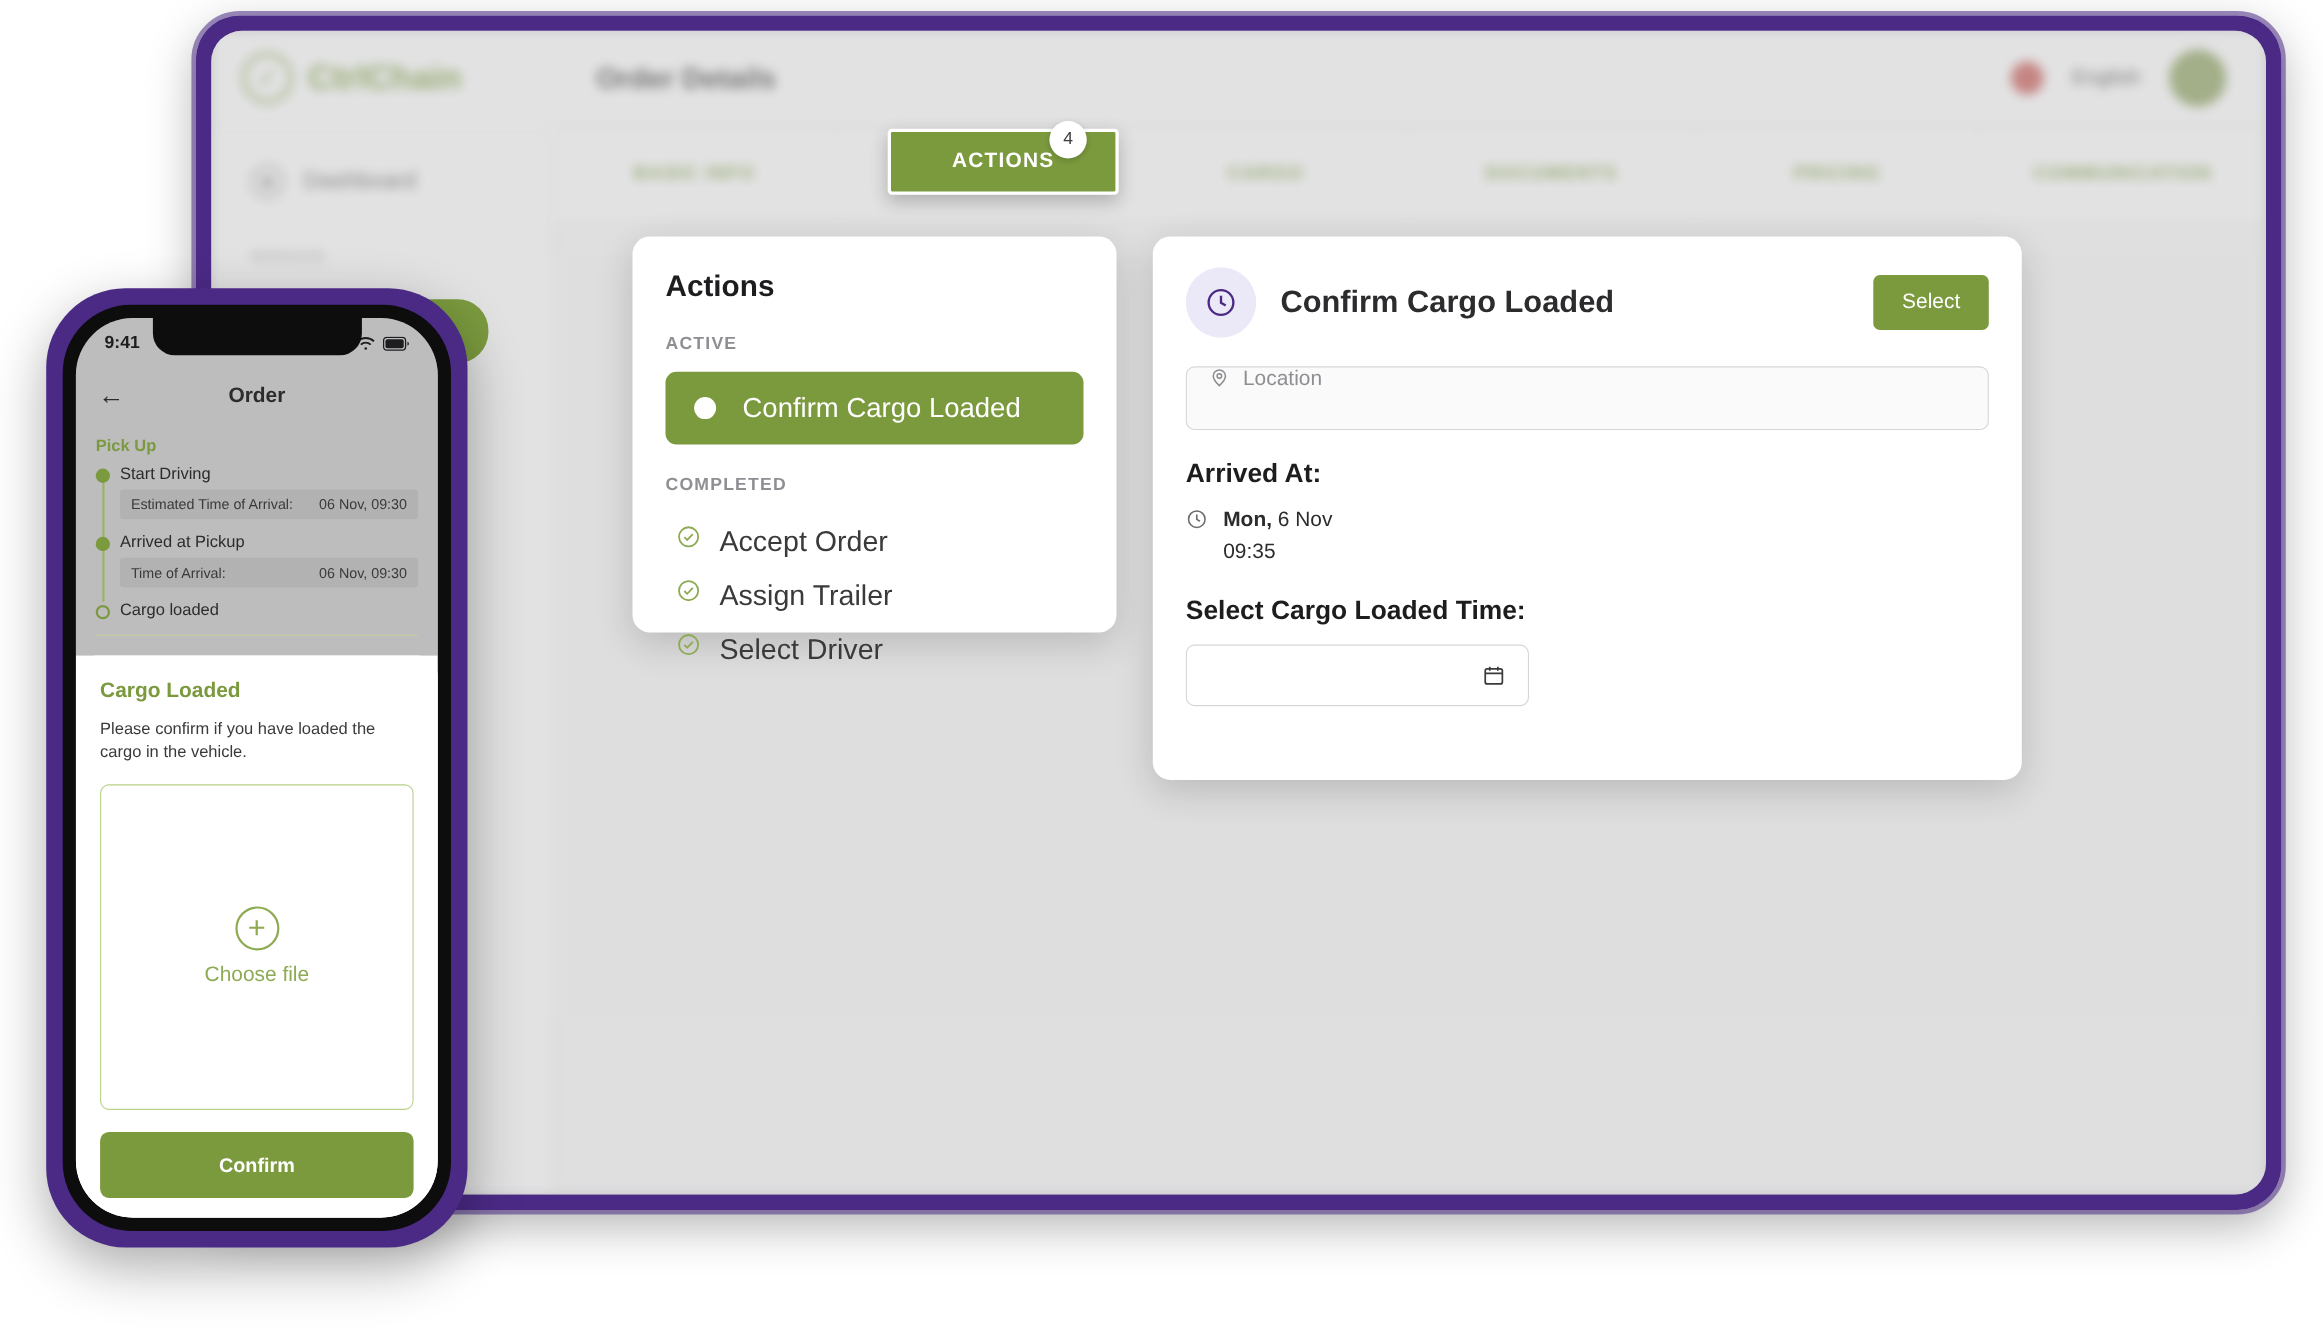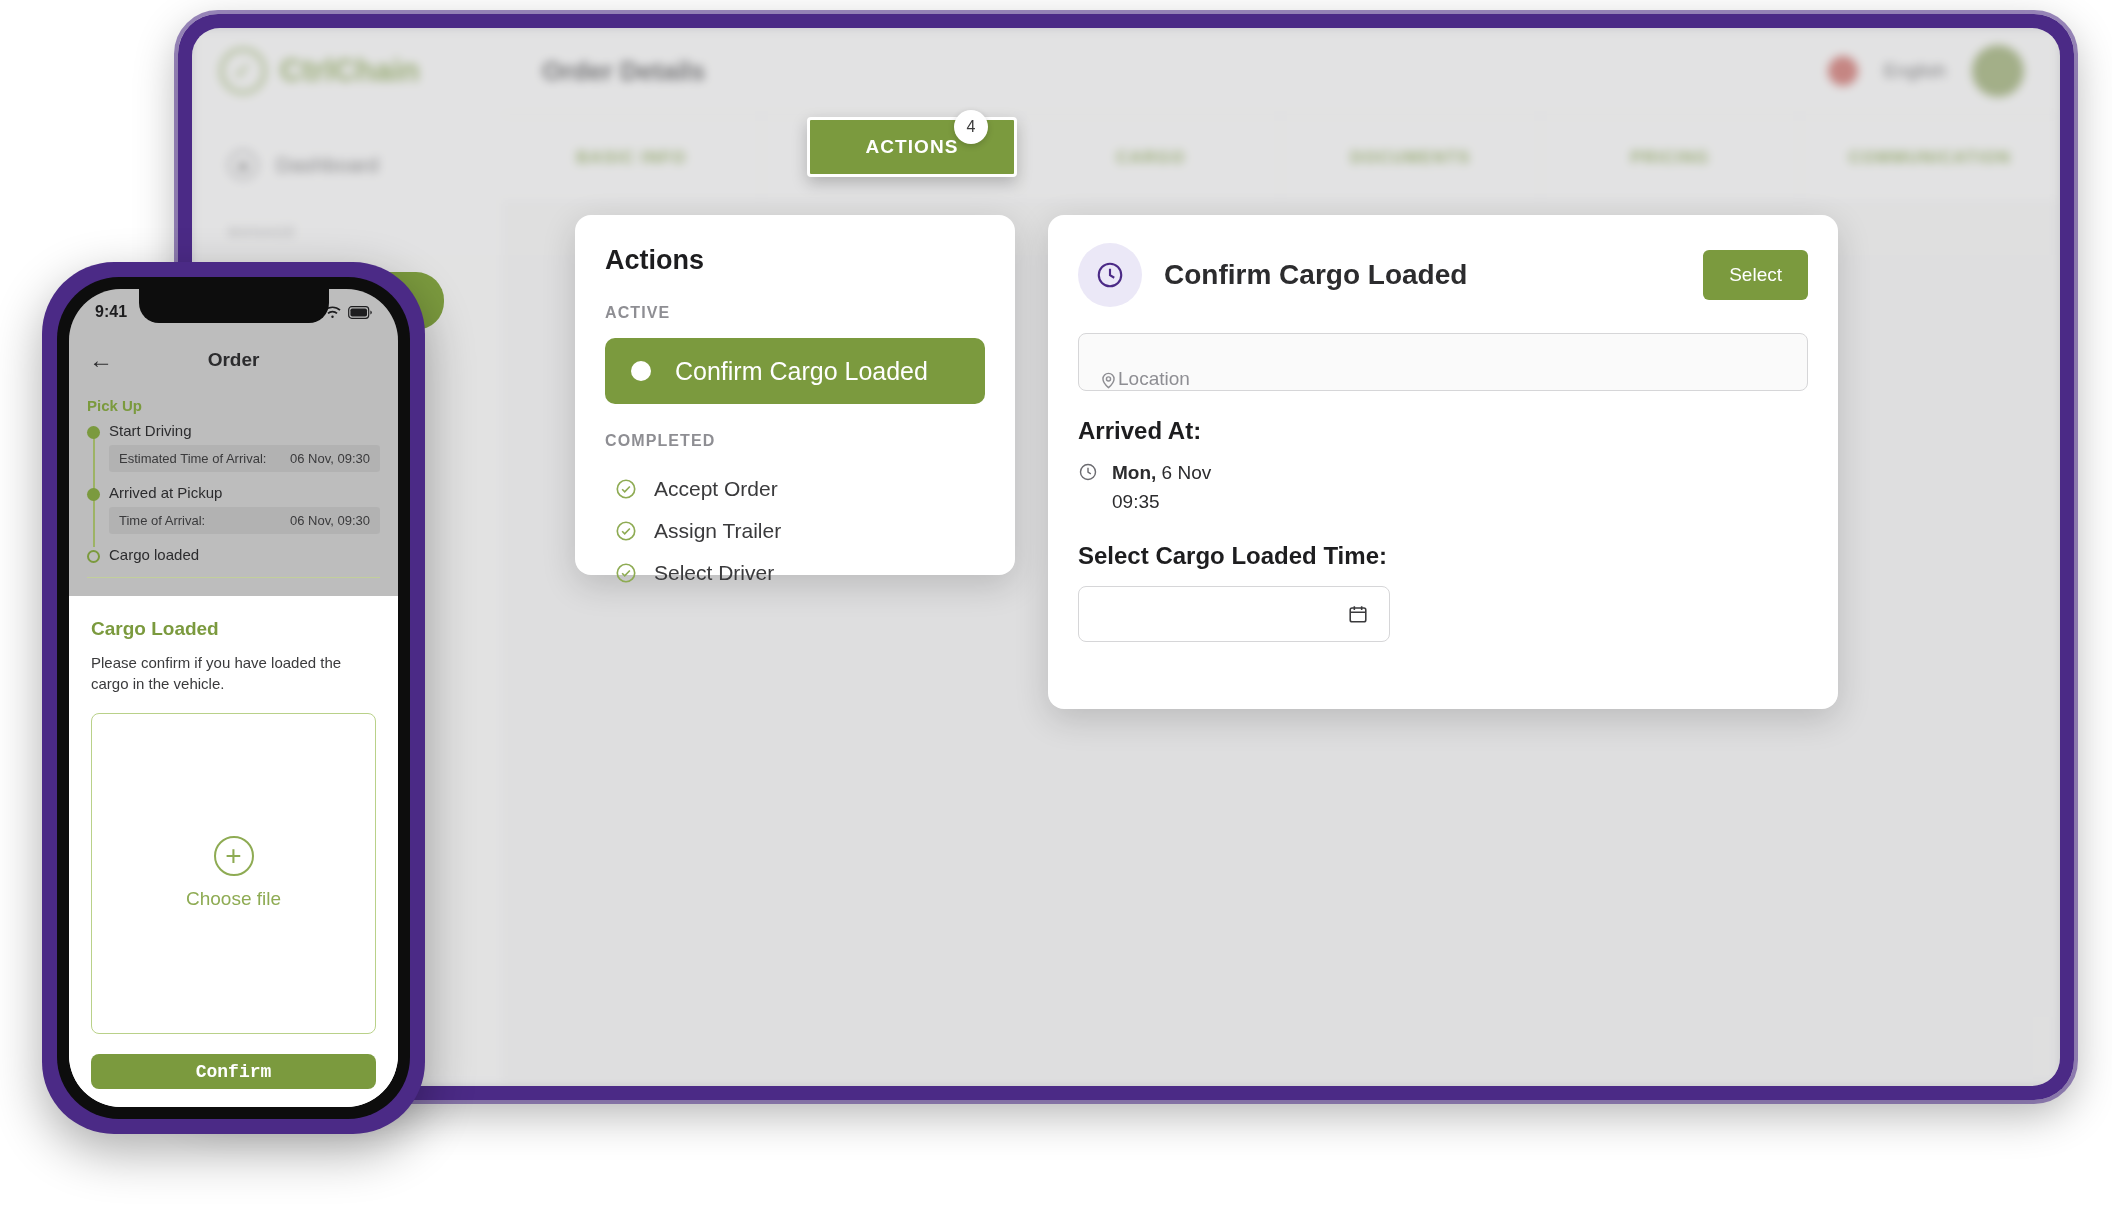--- a/index.html
+++ b/index.html
@@ -168,23 +168,23 @@
     border-radius: 10px;
     display: flex; align-items: center; gap: 24px;
     padding: 0 26px;
     cursor: pointer;
   }
   .active-dot { width: 20px; height: 20px; border-radius: 50%; background: #ffffff; flex: none; }
   .active-action-label { color: #ffffff; font-size: 25px; }
 
   .completed-list { margin-top: 18px; }
   .completed-item {
-    display: flex; align-items: center; gap: 17px;
+    display: flex; align-items: flex-start; gap: 17px;
     padding: 9px 0 9px 10px;
-    font-size: 21px; color: #3a3a3c;
+    font-size: 26px; color: #3a3a3c;
   }
   .check-ic { width: 22px; height: 22px; flex: none; }
 
   
   .detail-card {
     position: absolute;
     left: 856px; top: 187px;
     width: 790px; height: 494px;
     background: #ffffff;
     border-radius: 16px;
@@ -207,21 +207,21 @@
     font-family: "Liberation Sans", sans-serif;
     cursor: pointer;
   }
 
   .location-field {
     margin-top: 26px;
     height: 58px;
     border: 1px solid #d6d6d8;
     border-radius: 8px;
     background: #fafafa;
-    display: flex; align-items: flex-end; 
+    display: flex; align-items: flex-start; gap: 12px;
     padding: 0 20px;
     cursor: text;
   }
   .location-ph { color: #8e8e93; font-size: 19px; }
 
   .sub-head { margin-top: 26px; font-size: 24px; font-weight: bold; color: #1d1d1f; }
   .arrived-row { display: flex; gap: 14px; margin-top: 14px; }
   .arrived-lines { font-size: 19px; color: #2c2c2e; line-height: 1.5; }
   .arrived-lines b { font-weight: bold; }
 
@@ -342,25 +342,25 @@
   }
   .plus-circle {
     width: 40px; height: 40px; border-radius: 50%;
     border: 2px solid #8eab53; color: #8eab53;
     display: flex; align-items: center; justify-content: center;
     font-size: 28px; line-height: 1; font-weight: 300;
   }
   .choose-file { margin-top: 12px; color: #8eab53; font-size: 19px; }
   .confirm-btn {
     margin-top: 20px;
-    height: 35px; width: 100%;
+    height: 60px; width: 100%;
     background: #7b9a3e; color: #ffffff;
     border: none; border-radius: 8px;
     font-size: 18px; font-weight: bold;
-    font-family: Liberation Mono, monospace;
+    font-family: Liberation Sans, sans-serif;
     cursor: pointer;
   }
 </style>
 </head>
 <body>
 
 <div class="desktop-frame">
   <div class="desktop-screen">
 
     <div class="bg-app">

